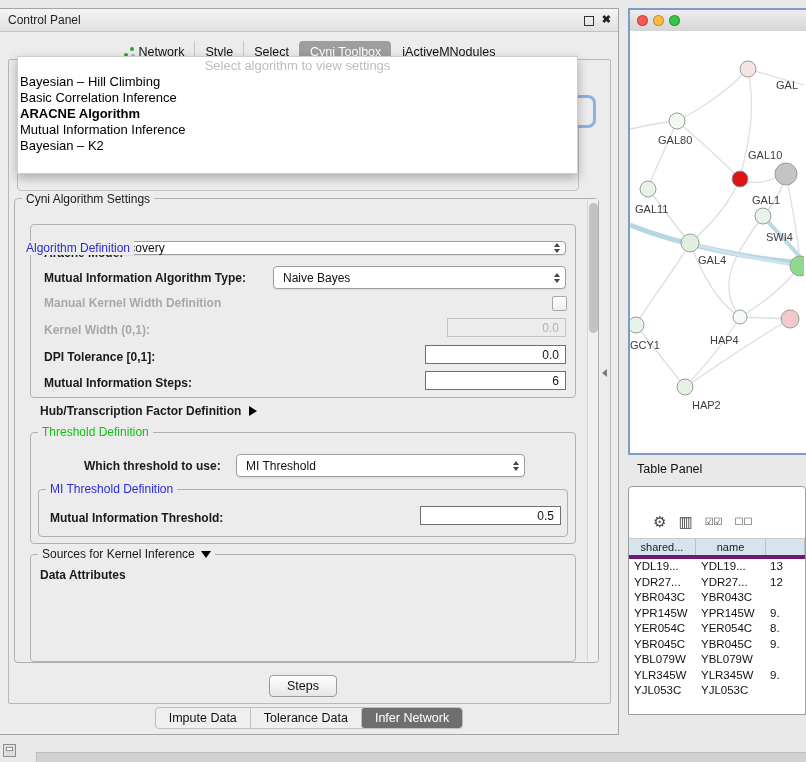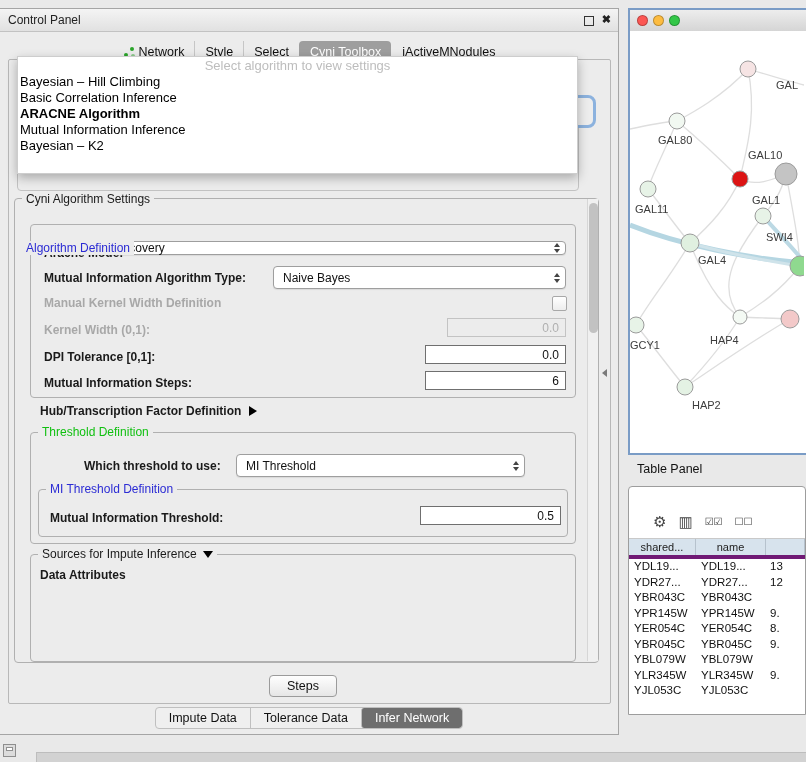--- a/index.html
+++ b/index.html
@@ -180,21 +180,21 @@
       </span>
   </div>
 
   <div class="group" style="left:38px;top:480px;width:530px;height:48px;"></div>
   <span class="gtitle blue" style="left:46px;top:473px;">MI Threshold Definition</span>
 
   <span class="lbl" style="left:50px;top:502px;">Mutual Information Threshold:</span>
   <div class="numfield" style="left:420px;top:497px;width:141px;height:19px;">0.5</div>
 
   <div class="group" style="left:30px;top:545px;width:546px;height:108px;"></div>
-  <span class="gtitle" style="left:38px;top:538px;"><span>Sources for Impute Inference</span><span class="tri-down"></span></span>
+  <span class="gtitle" style="left:38px;top:538px;"><span>Sources for Kernel Inference</span><span class="tri-down"></span></span>
 
   <span class="lbl" style="left:40px;top:559px;">Data Attributes</span>
 
 
   <div id="apply-btn">Steps</div>
 
   <div id="bottom-tabbar">
     <div id="bt-inner">
         <div class="btab">Impute Data</div>
         <div class="btab">Tolerance Data</div>

